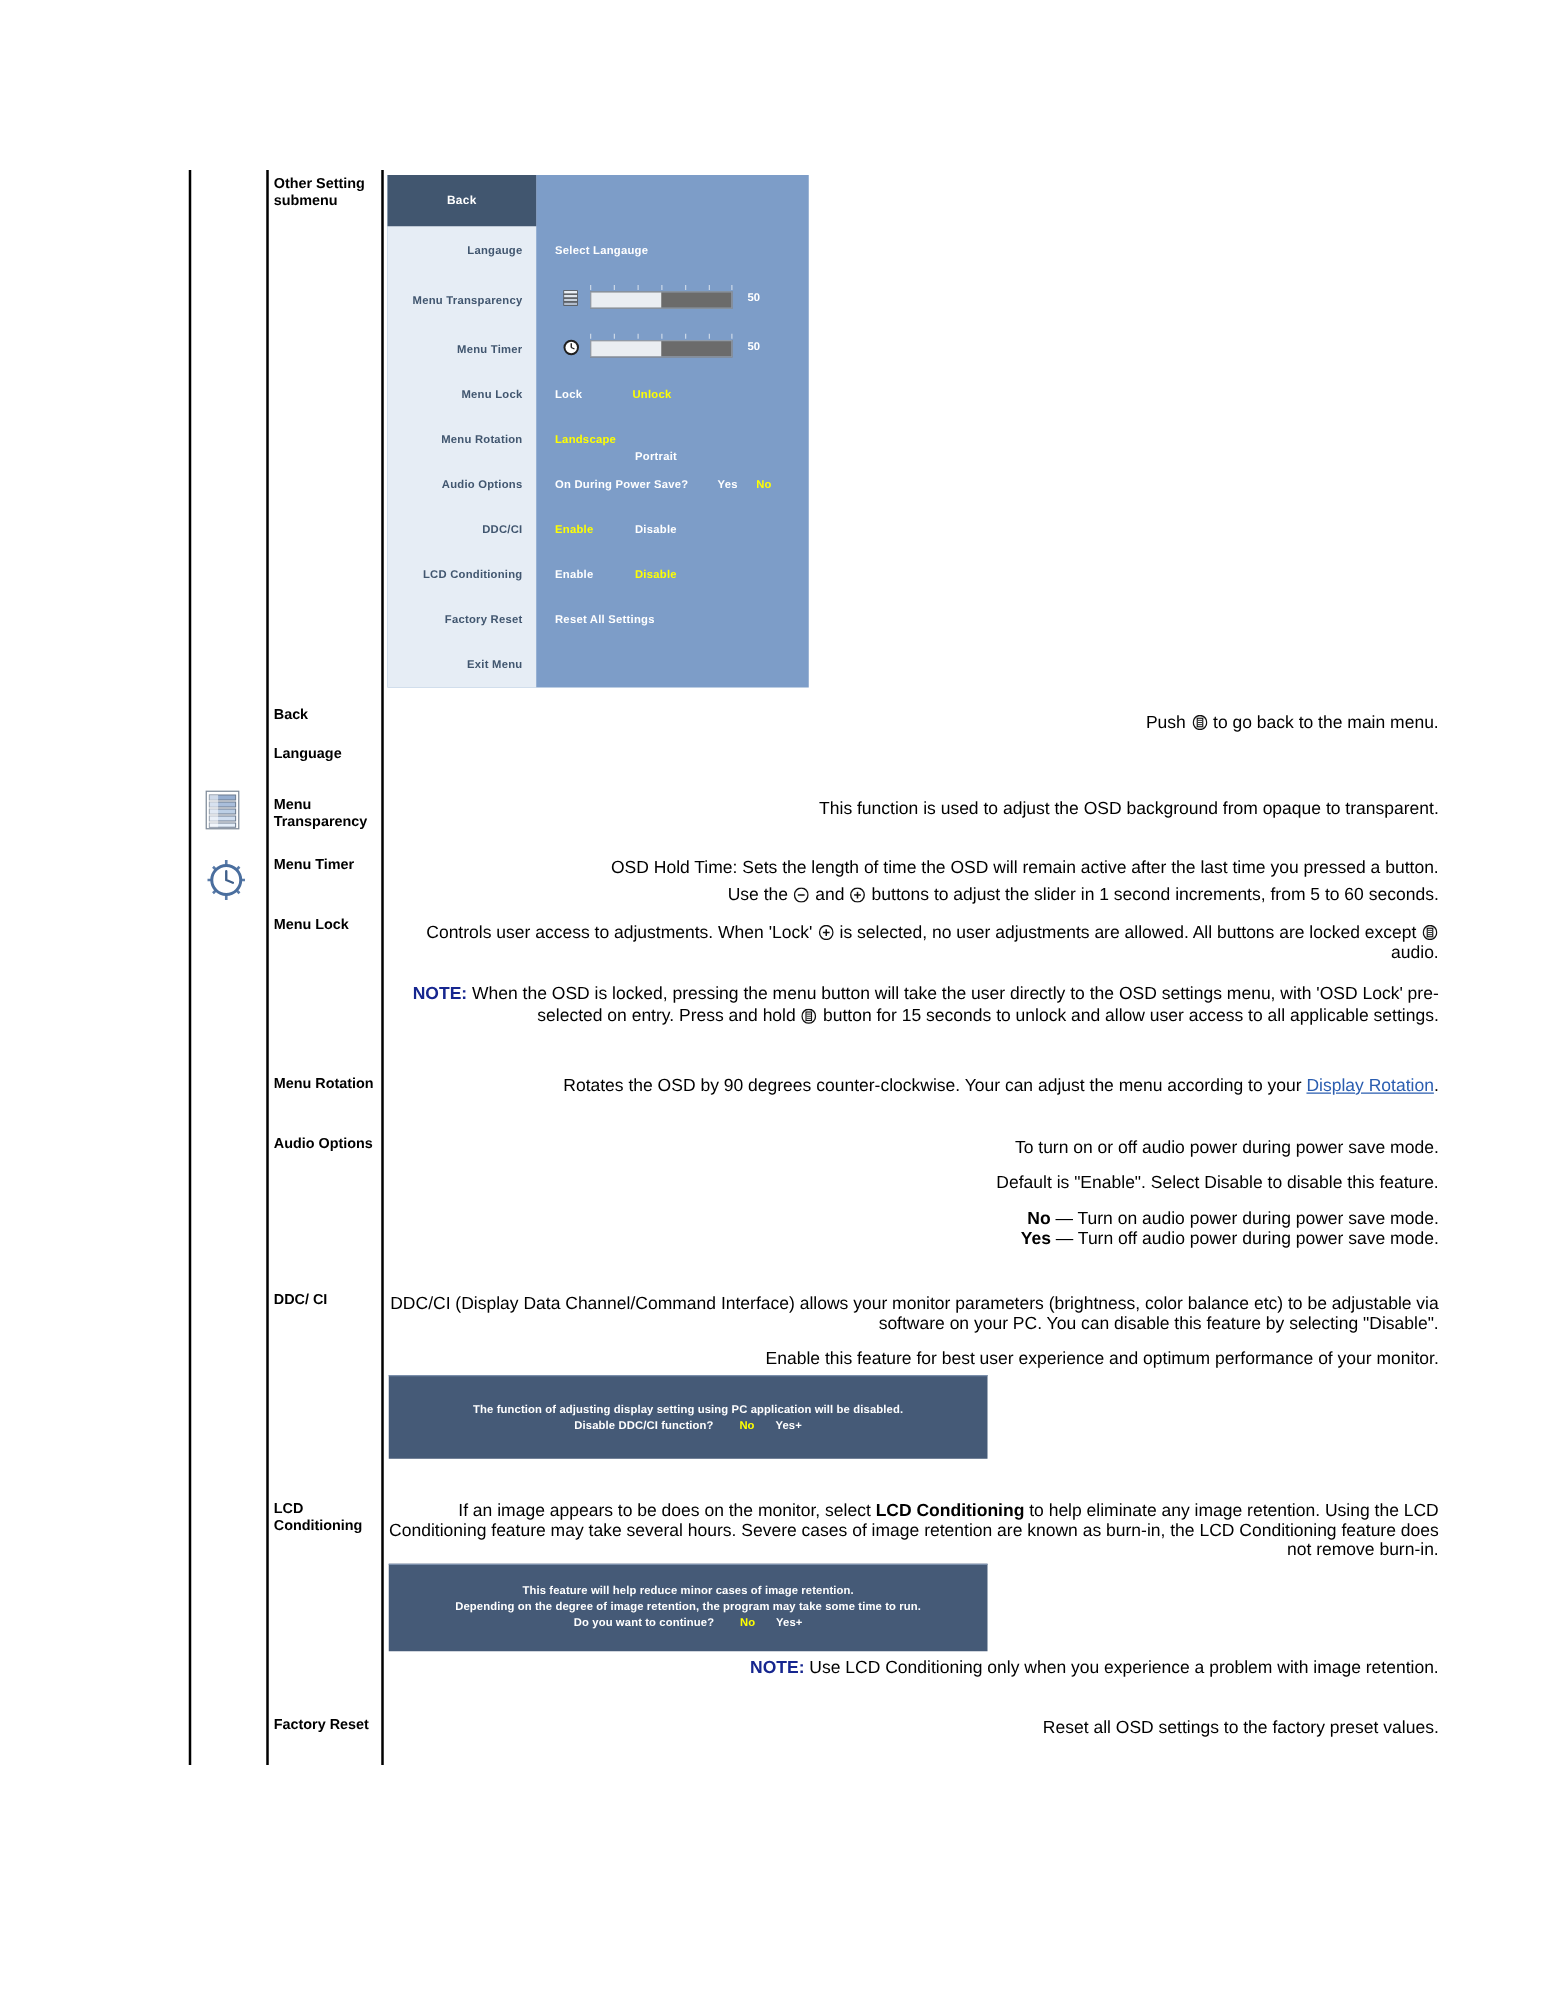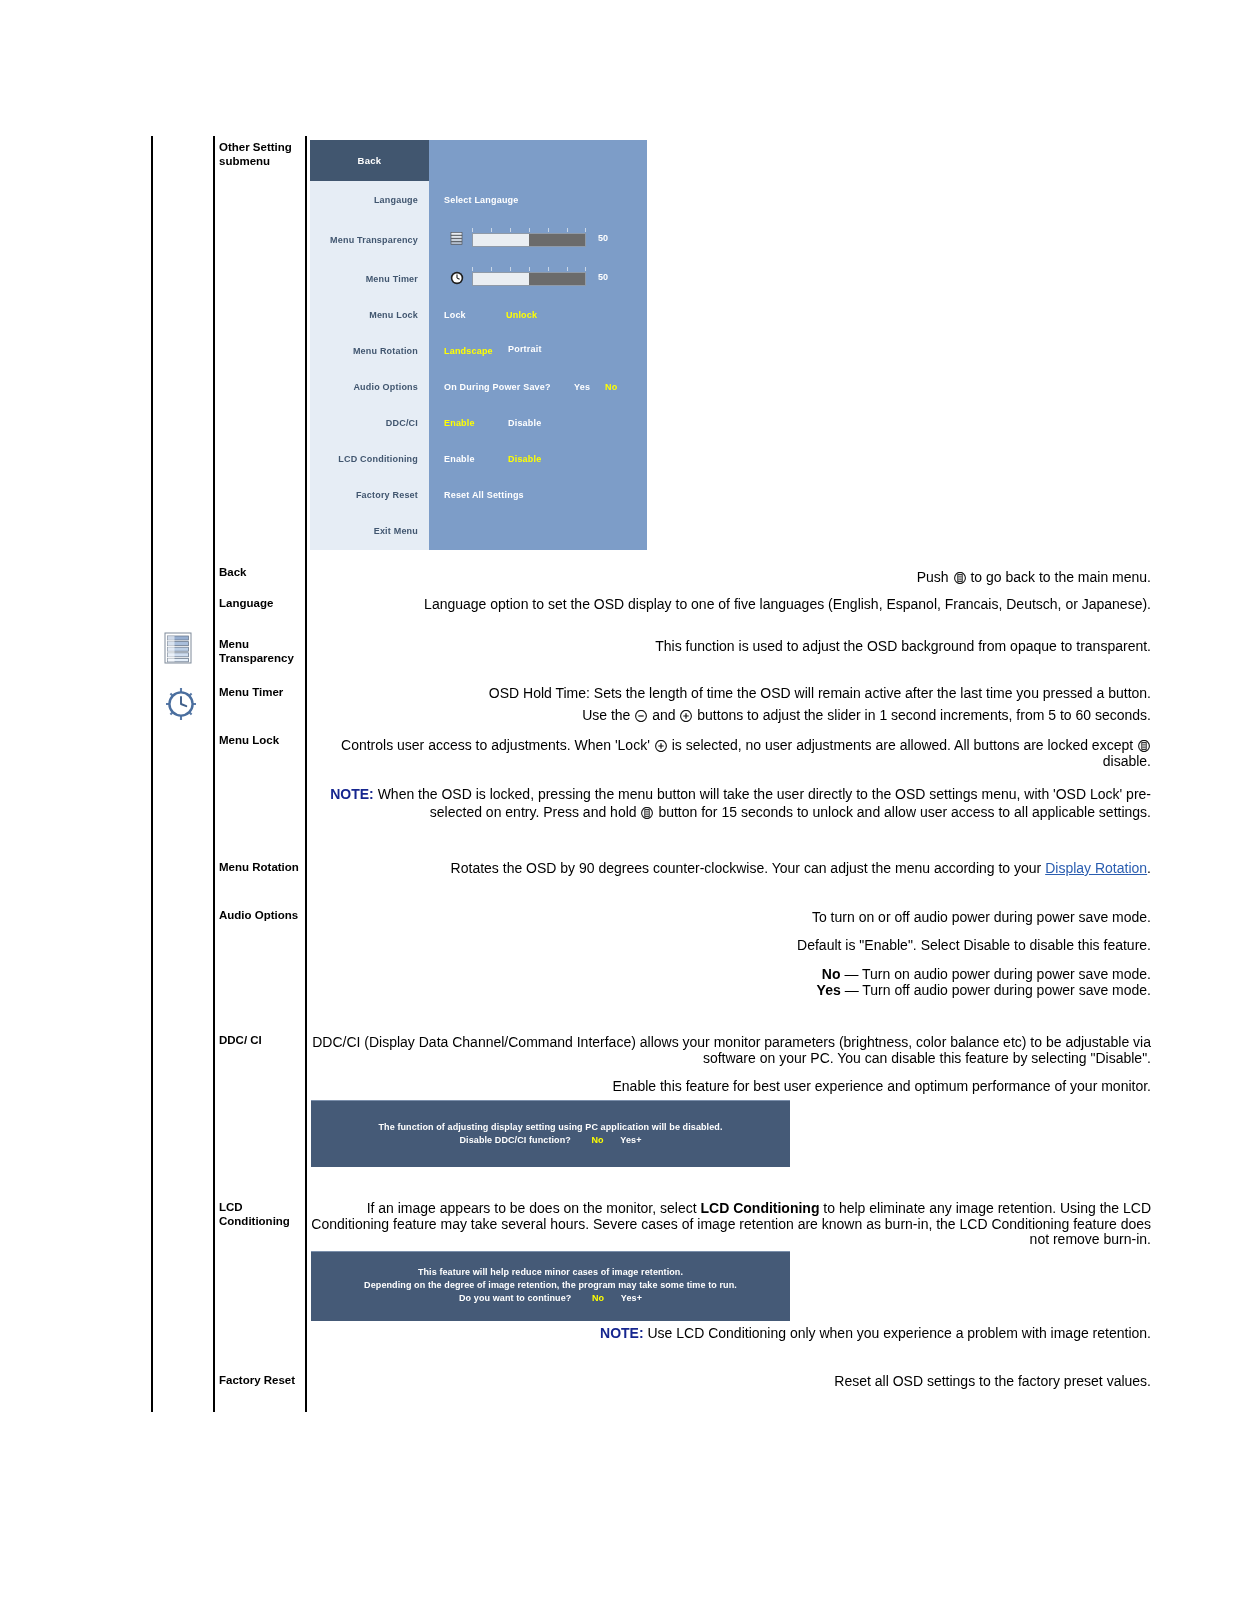--- a/index.html
+++ b/index.html
@@ -253,21 +253,21 @@
       <div class="sl-bar">
         <div class="sl-fill" id="sl-fill-timer" style="width: 50%;"></div>
       </div>
       <div class="sl-num">50</div>
     </div>
 
     <div class="osd-val" style="left:134px; top:170px;">Lock</div>
     <div class="osd-val hl" style="left:196px; top:170px;">Unlock</div>
 
     <div class="osd-val hl" style="left:134px; top:206px;">Landscape</div>
-    <div class="osd-val" style="left:198px; top:204px;">Portrait</div>
+    <div class="osd-val" style="left:198px; top:220px;">Portrait</div>
 
     <div class="osd-val" style="left:134px; top:242px;">On During Power Save?</div>
     <div class="osd-val" style="left:264px; top:242px;">Yes</div>
     <div class="osd-val hl" style="left:295px; top:242px;">No</div>
 
     <div class="osd-val hl" style="left:134px; top:278px;">Enable</div>
     <div class="osd-val" style="left:198px; top:278px;">Disable</div>
 
     <div class="osd-val" style="left:134px; top:314px;">Enable</div>
     <div class="osd-val hl" style="left:198px; top:314px;">Disable</div>
@@ -284,21 +284,20 @@
           <ellipse cx="6" cy="6" rx="5.4" ry="5.6" fill="#ffffff" stroke="#111" stroke-width="1.1"></ellipse>
           <rect x="3.8" y="2.6" width="4.4" height="6.8" fill="none" stroke="#111" stroke-width="0.9"></rect>
           <path d="M4.3 4.3 H7.7 M4.3 6 H7.7 M4.3 7.7 H7.7" stroke="#111" stroke-width="0.7"></path>
         </svg>
       </span>
       <span>to go back to the main menu.</span>
     </p>
   </div>
 
   <div class="label-cell" style="top:597px;">Language</div>
-  <div class="desc-cell" style="top:597px;">Language option to set the OSD display to one of five languages (English, Espanol, Francais, Deutsch, or Japanese).</div>
 
   <div class="icon-cell" style="top:632px;">
     <svg width="28" height="32" viewBox="0 0 28 32">
       <rect x="1" y="1" width="26" height="30" fill="#ffffff" stroke="#7e8a99" stroke-width="1"></rect>
       <rect x="3.5" y="4" width="21" height="4" fill="#96aed0" stroke="#6c7b8e" stroke-width="0.8"></rect>
       <rect x="3.5" y="9.6" width="21" height="4" fill="#a9bedb" stroke="#6c7b8e" stroke-width="0.8"></rect>
       <rect x="3.5" y="15.2" width="21" height="4" fill="#bccfe6" stroke="#6c7b8e" stroke-width="0.8"></rect>
       <rect x="3.5" y="20.8" width="21" height="4" fill="#d0def0" stroke="#6c7b8e" stroke-width="0.8"></rect>
       <rect x="3.5" y="26.4" width="21" height="3.4" fill="#e4eef9" stroke="#6c7b8e" stroke-width="0.8"></rect>
       <rect x="3.5" y="4" width="7" height="25.8" fill="#ffffff" fill-opacity="0.55"></rect>
@@ -351,21 +350,21 @@
         </svg>
       </span>
       <span>is selected, no user adjustments are allowed. All buttons are locked except</span>
       <span class="btn-ico">
         <svg width="12" height="12" viewBox="0 0 12 12">
           <ellipse cx="6" cy="6" rx="5.4" ry="5.6" fill="#ffffff" stroke="#111" stroke-width="1.1"></ellipse>
           <rect x="3.8" y="2.6" width="4.4" height="6.8" fill="none" stroke="#111" stroke-width="0.9"></rect>
           <path d="M4.3 4.3 H7.7 M4.3 6 H7.7 M4.3 7.7 H7.7" stroke="#111" stroke-width="0.7"></path>
         </svg>
       </span>
-      <span>disable.</span>
+      <span>audio.</span>
     </p>
     <p class="note-line" style="line-height:18px;">
       <span class="note-kw">NOTE:</span>
       <span>When the OSD is locked, pressing the menu button will take the user directly to the OSD settings menu, with 'OSD Lock' pre-selected on entry. Press and hold</span>
       <span class="btn-ico">
         <svg width="12" height="12" viewBox="0 0 12 12">
           <ellipse cx="6" cy="6" rx="5.4" ry="5.6" fill="#ffffff" stroke="#111" stroke-width="1.1"></ellipse>
           <rect x="3.8" y="2.6" width="4.4" height="6.8" fill="none" stroke="#111" stroke-width="0.9"></rect>
           <path d="M4.3 4.3 H7.7 M4.3 6 H7.7 M4.3 7.7 H7.7" stroke="#111" stroke-width="0.7"></path>
         </svg>

